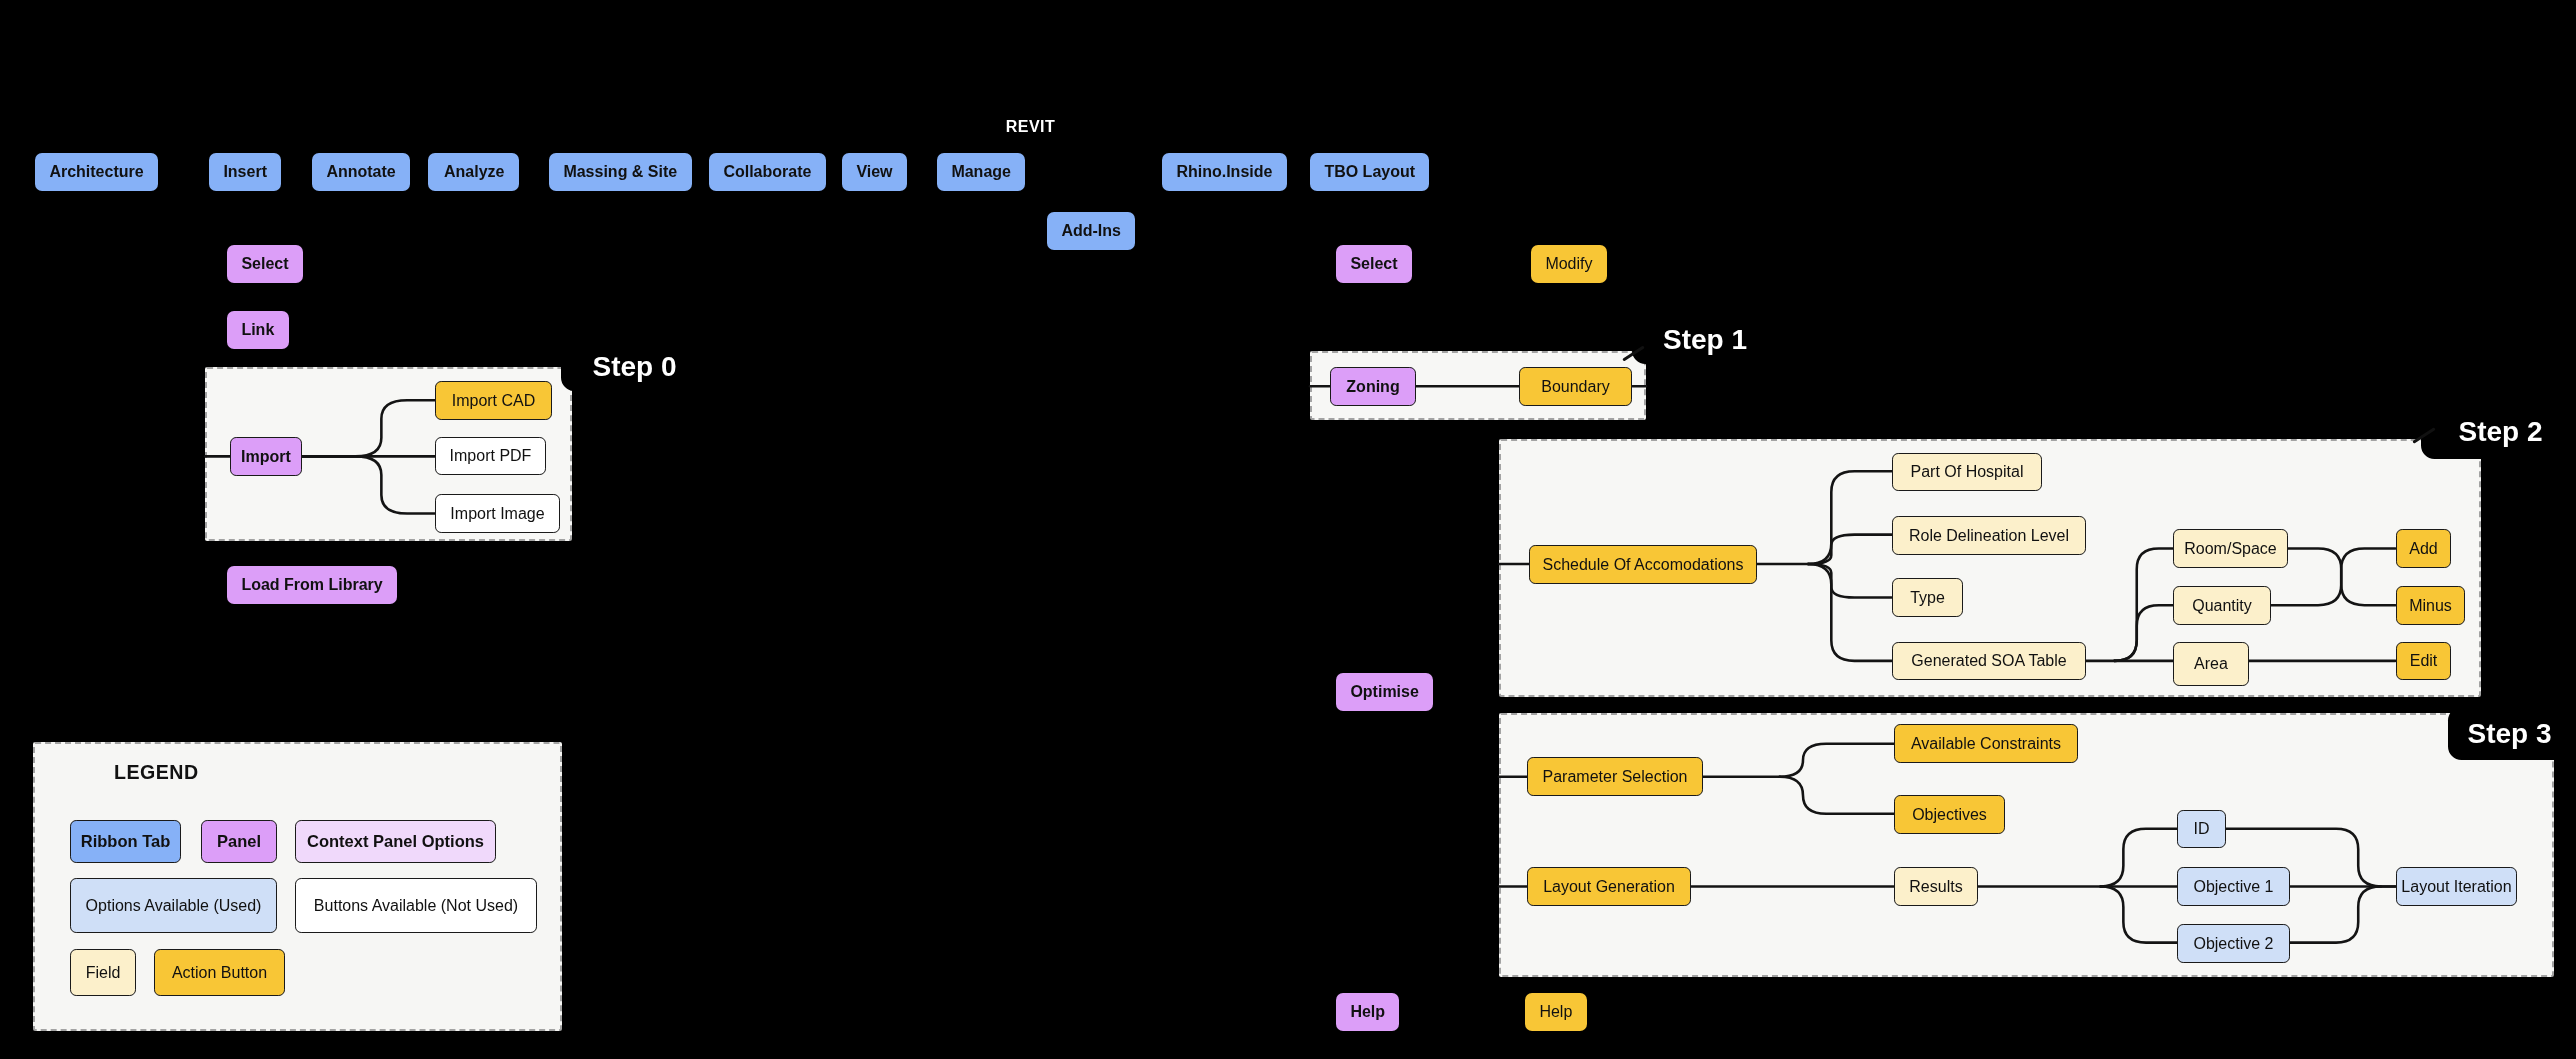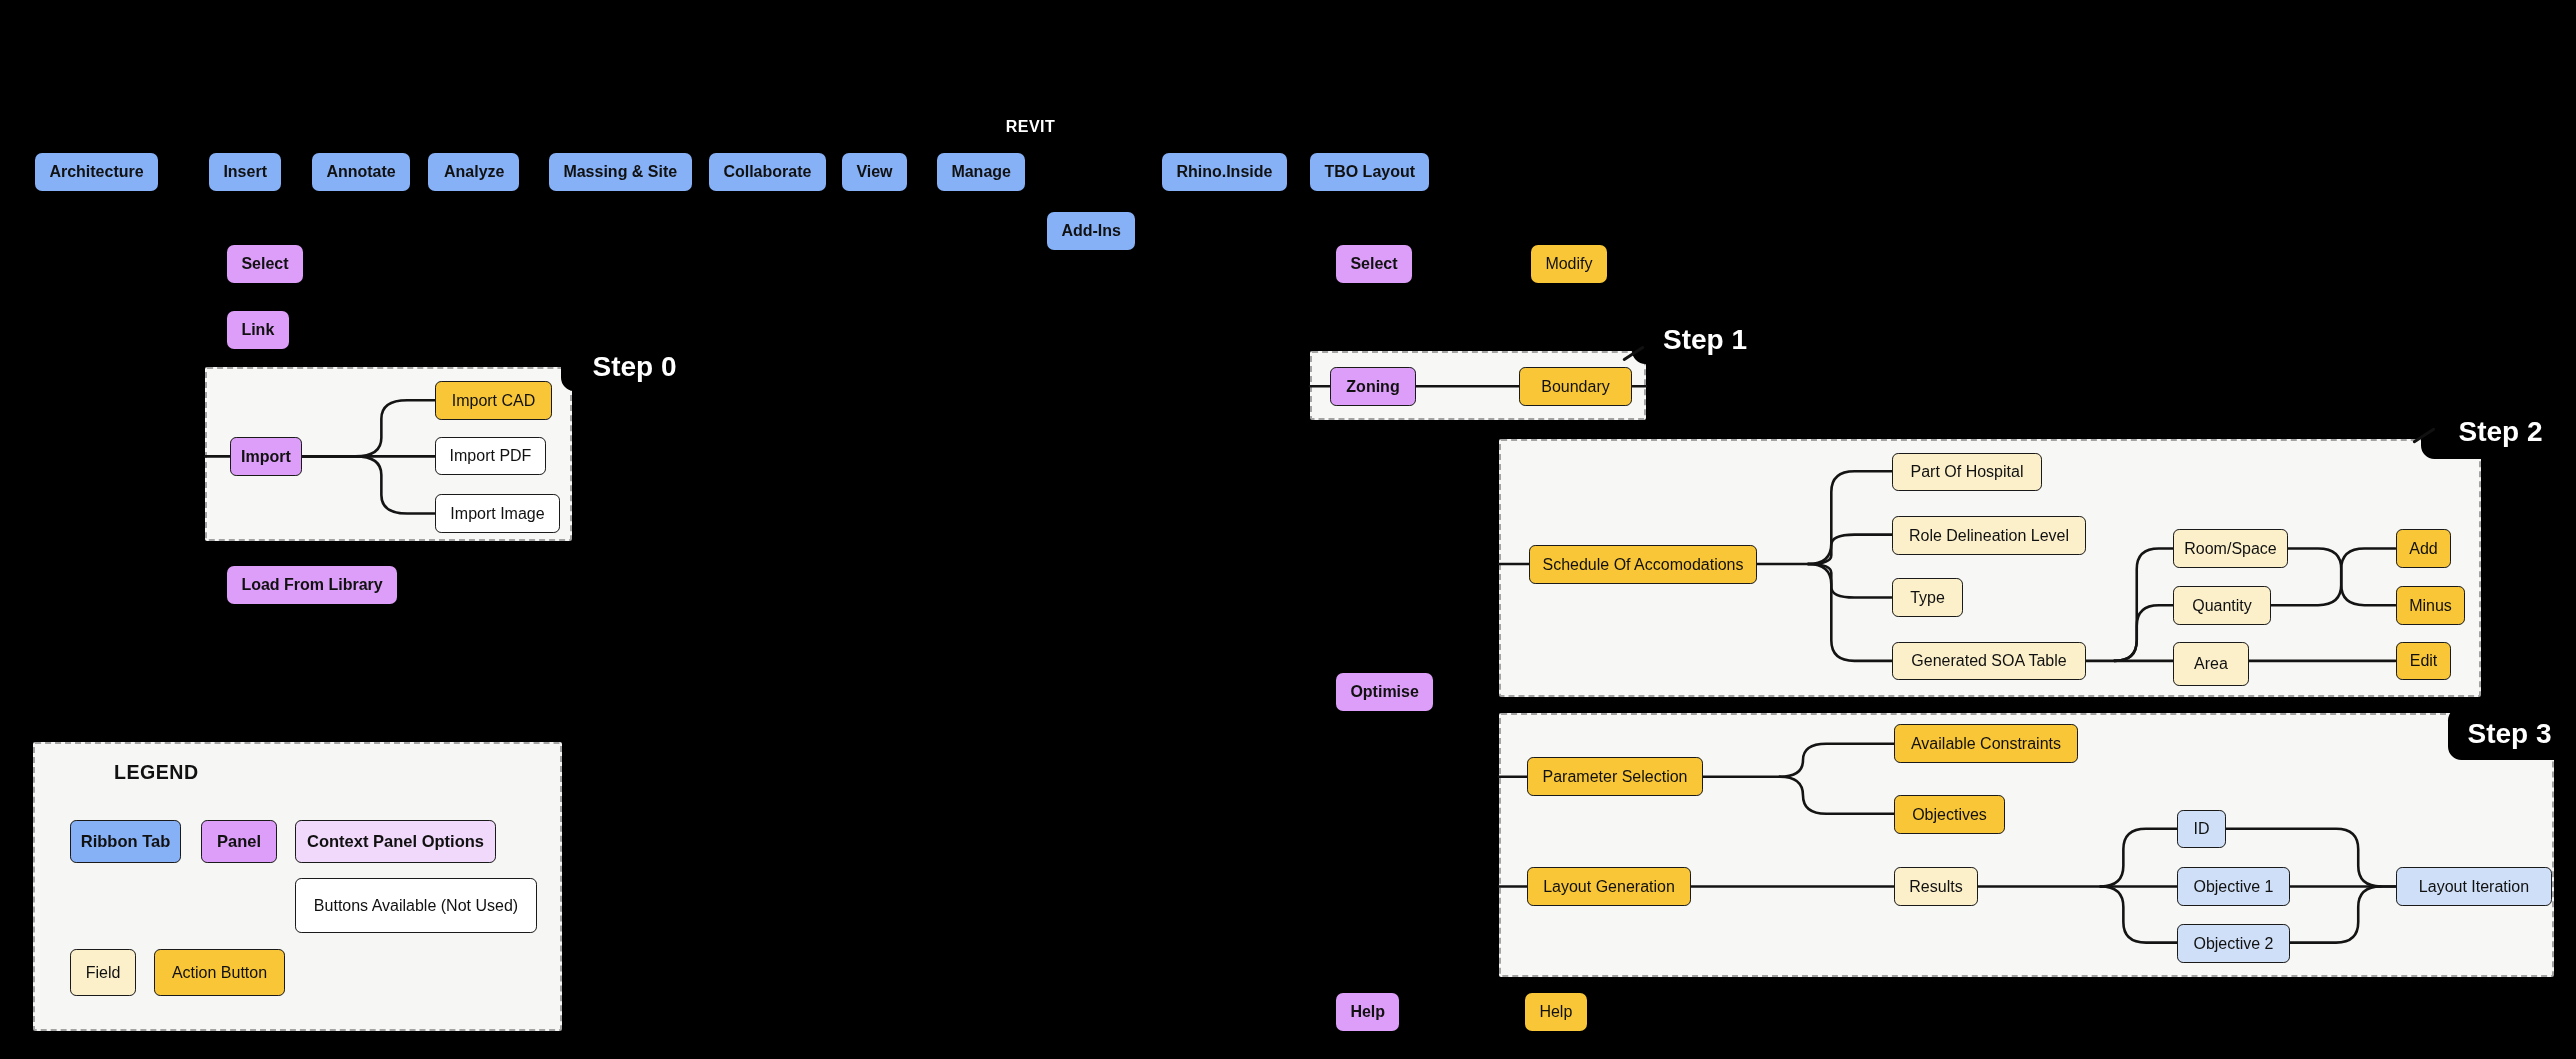--- a/index.html
+++ b/index.html
@@ -134,24 +134,25 @@
   <div class="chip c-gold" style="left:2396px;top:642px;width:55px;height:38px;">Edit</div>
 
   <div class="chip c-gold" style="left:1527px;top:757px;width:176px;height:39px;">Parameter Selection</div>
   <div class="chip c-gold" style="left:1894px;top:724px;width:184px;height:39px;">Available Constraints</div>
   <div class="chip c-gold" style="left:1894px;top:795px;width:111px;height:39px;">Objectives</div>
   <div class="chip c-gold" style="left:1527px;top:867px;width:164px;height:39px;">Layout Generation</div>
   <div class="chip c-cream" style="left:1894px;top:867px;width:84px;height:39px;">Results</div>
   <div class="chip c-blue" style="left:2177px;top:810px;width:49px;height:38px;">ID</div>
   <div class="chip c-blue" style="left:2177px;top:867px;width:113px;height:39px;">Objective 1</div>
   <div class="chip c-blue" style="left:2177px;top:924px;width:113px;height:39px;">Objective 2</div>
-  <div class="chip c-blue" style="left:2396px;top:867px;width:156px;height:39px;text-align:right;">Layout Iteration</div>
+  <div class="chip c-blue" style="left:2396px;top:867px;width:121px;height:39px;text-align:right;">Layout Iteration</div>
 
   <div class="legendtitle" style="left:70px;top:761px;">LEGEND</div>
   <div class="chip c-ribbon bold" style="left:70px;top:820px;width:111px;height:43px;font-size:16.5px;">Ribbon Tab</div>
   <div class="chip c-purple bold" style="left:201px;top:820px;width:76px;height:43px;font-size:16.5px;">Panel</div>
   <div class="chip c-lav bold" style="left:295px;top:820px;width:201px;height:43px;font-size:16.5px;">Context Panel Options</div>
+  <div class="chip c-blue" style="left:70px;top:878px;width:207px;height:55px;">Options Available (Used)</div>
   <div class="chip c-white" style="left:295px;top:878px;width:242px;height:55px;">Buttons Available (Not Used)</div>
   <div class="chip c-cream" style="left:70px;top:949px;width:66px;height:47px;">Field</div>
   <div class="chip c-gold" style="left:154px;top:949px;width:131px;height:47px;">Action Button</div>
 
 </div>
 
 
 </body></html>

